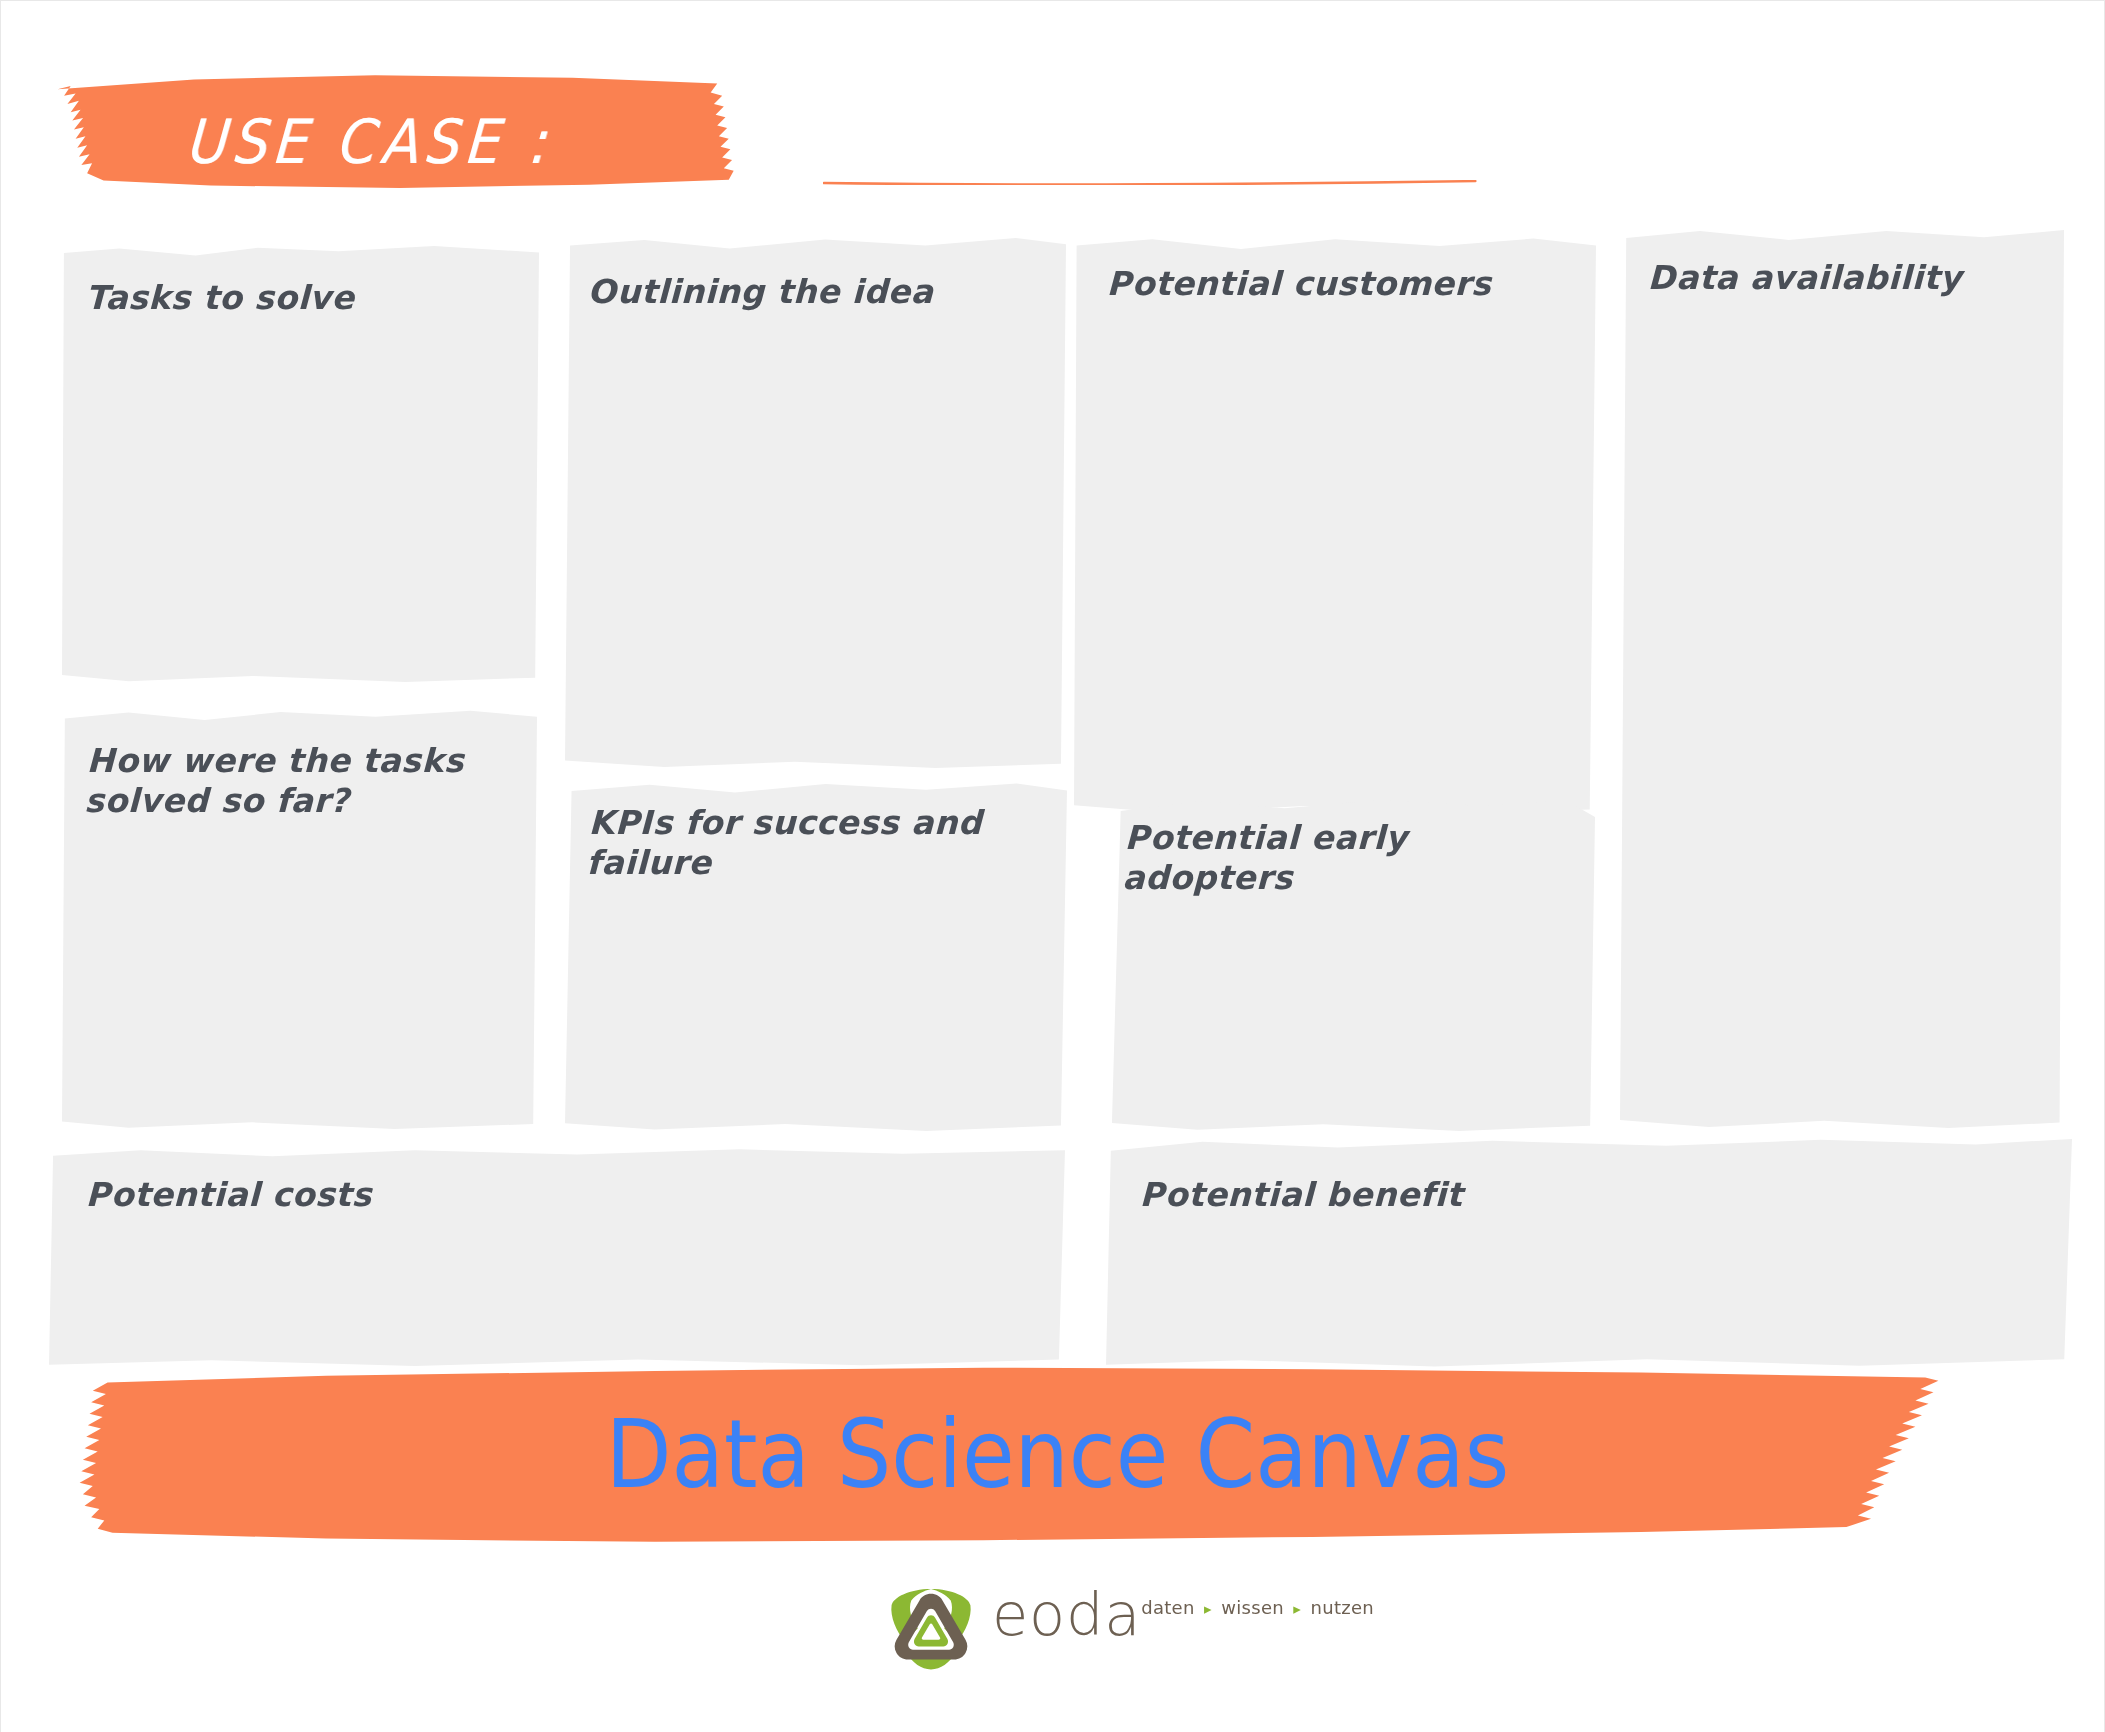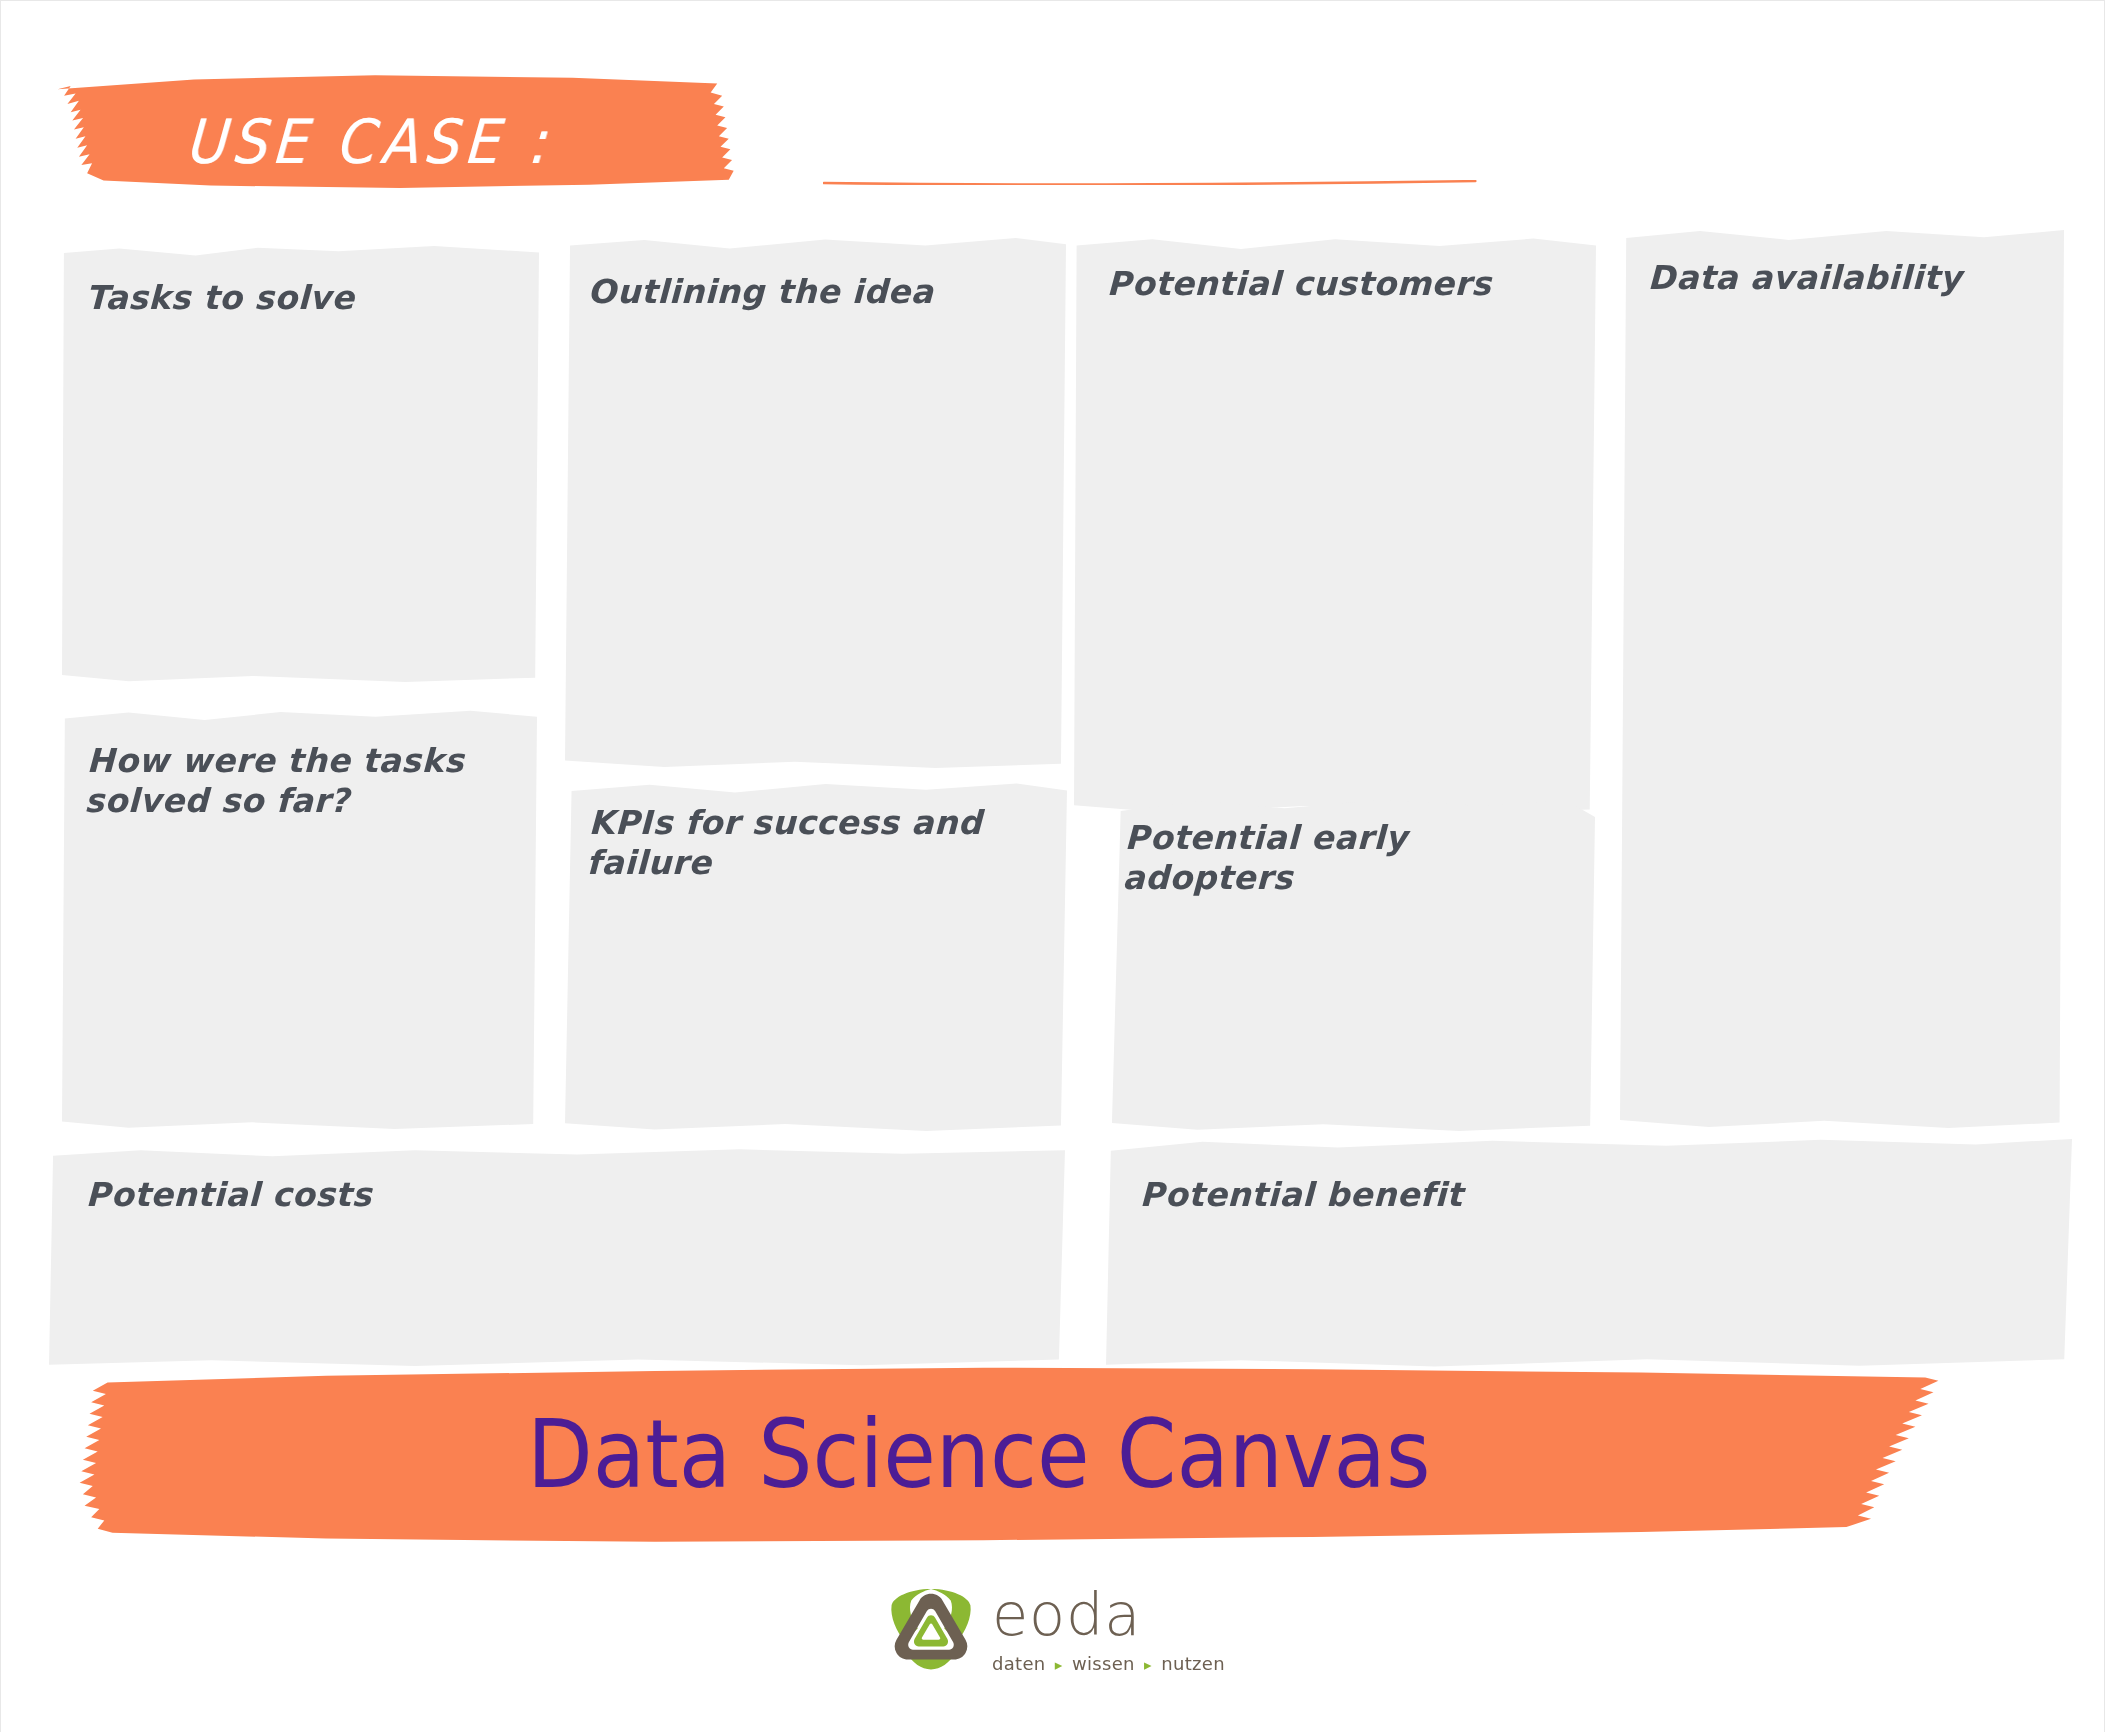--- a/index.html
+++ b/index.html
@@ -88,43 +88,43 @@
     left: 78px;
     top: 1365px;
     width: 1957px;
     height: 189px;
   }
   #canvas-title {
     position: absolute;
     left: 526px;
     top: 1398px;
     width: 1061px;
-    text-align: left;
-    color: #4c1d95;
+    text-align: center;
+    color: #3b82f6;
     font-family: "DejaVu Sans", sans-serif;
     font-size: 95px;
     font-weight: 400;
     font-stretch: condensed;
     letter-spacing: 0px;
     white-space: nowrap;
   }
 
   
   #logo {
     position: absolute;
     left: 884px;
     top: 1583px;
     width: 345px;
     height: 103px;
     display: flex;
     align-items: flex-start;
     gap: 15px;
   }
   #logo-mark { width: 92px; height: 92px; flex: 0 0 auto; }
-  #logo-text { display: flex; flex-direction: column; padding-top: 3.3px; }
+  #logo-text { display: flex; padding-top: 3.3px; }
   #logo-wordmark {
     font-family: "DejaVu Sans", sans-serif;
     font-size: 59px;
     font-weight: 300;
     color: #6d6052;
     line-height: 0.95;
     letter-spacing: 0.8px;
   }
   #logo-tagline {
     font-family: "DejaVu Sans", sans-serif;

